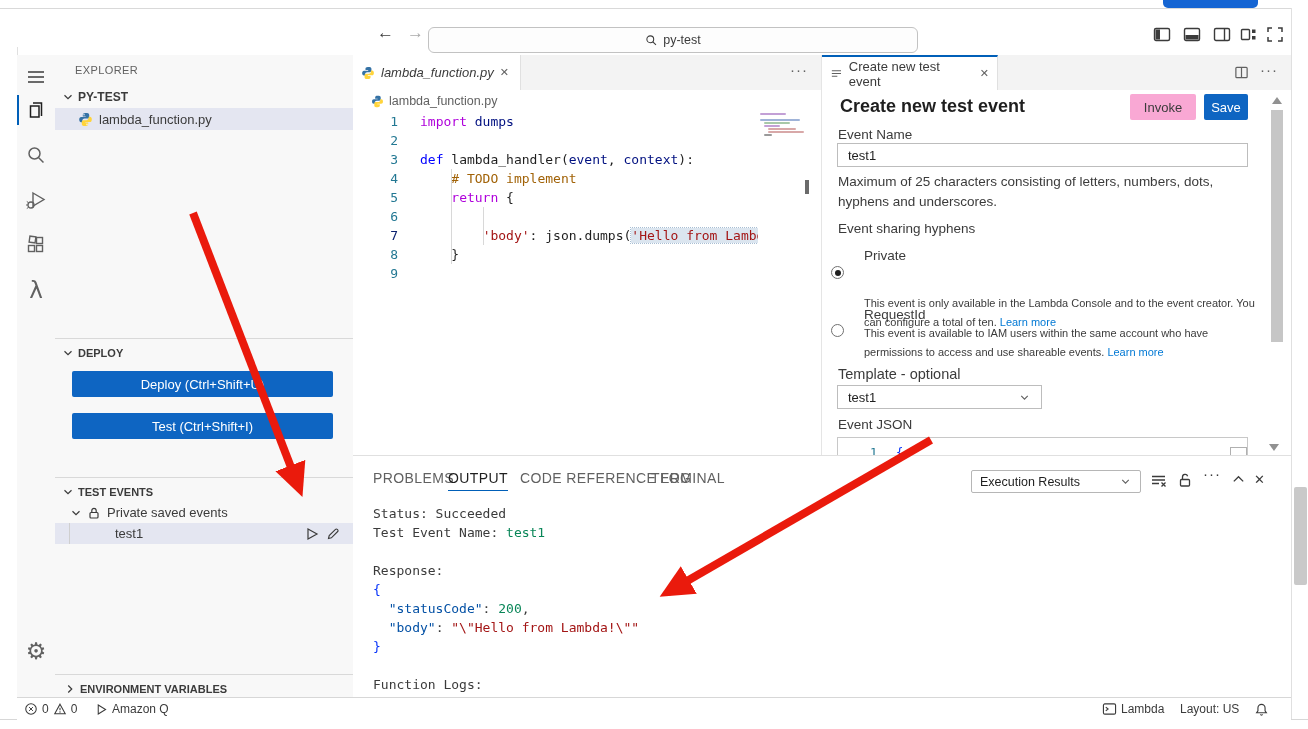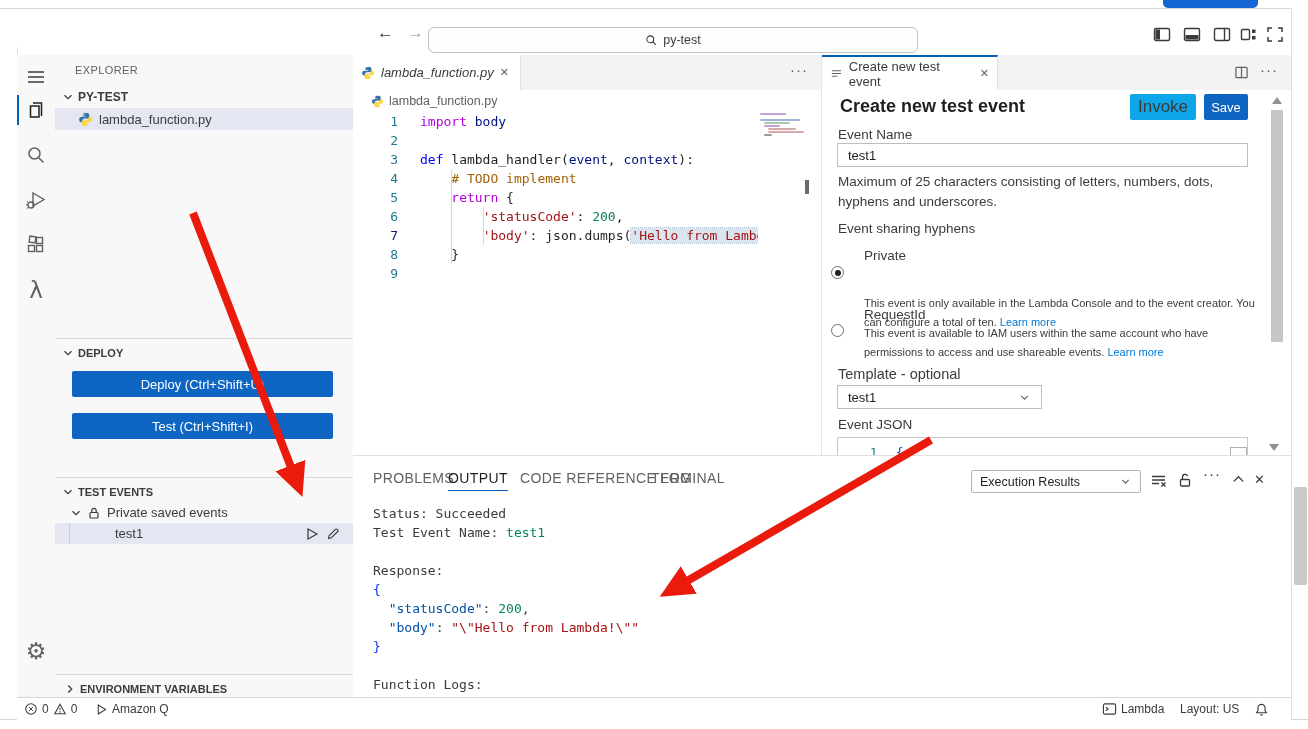--- a/index.html
+++ b/index.html
@@ -54,21 +54,21 @@
   .mmrow{height:2px;margin:1px 0 1px 2px;border-radius:1px;}
 
   
   .tabbar2{position:absolute;left:822px;top:55px;width:469px;height:35px;background:#f3f3f3;}
   .tab2{position:absolute;left:0;top:0;width:176px;height:35px;background:#fff;border-top:2px solid #005fb8;border-right:1px solid #e0e0e0;
         display:flex;align-items:center;gap:6px;padding:0 8px;box-sizing:border-box;font-size:13px;color:#3b3b3b;}
   .rp{position:absolute;left:822px;top:90px;width:444px;height:365px;background:#fff;z-index:1;}
   .rp-label{position:absolute;font-size:13.5px;color:#3b3b3b;}
   .rp-input{position:absolute;height:24px;border:1px solid #bdbdbd;background:#fff;font-size:13px;color:#1f1f1f;
             font-family:"Liberation Sans",sans-serif;padding:0 10px;box-sizing:border-box;}
-  .gr-btn{background:#0ea5e9;border:none;color:#3b3b3b;font-size:17px;font-family:"Liberation Sans",sans-serif;border-radius:2px;}
+  .gr-btn{background:#f9a8d4;border:none;color:#3b3b3b;font-size:13px;font-family:"Liberation Sans",sans-serif;border-radius:2px;}
   .bl-btn{background:#0e65c2;border:none;color:#fff;font-size:13px;font-family:"Liberation Sans",sans-serif;border-radius:2px;}
   .radio{position:absolute;width:13px;height:13px;border:1px solid #707070;border-radius:50%;background:#fff;box-sizing:border-box;}
   .radio.sel::after{content:"";position:absolute;left:2.5px;top:2.5px;width:6px;height:6px;border-radius:50%;background:#1f1f1f;}
   .desc{position:absolute;width:400px;font-size:11px;line-height:19px;color:#3b3b3b;}
   .lnk{color:#0078d4;text-decoration:none;}
   .ddown{position:absolute;height:24px;border:1px solid #bdbdbd;background:#fff;display:flex;align-items:center;
          font-size:13px;color:#1f1f1f;padding:0 10px;box-sizing:border-box;justify-content:space-between;}
   .jsonbox{position:absolute;left:15px;top:347px;width:411px;height:40px;border:1px solid #c8c8c8;box-sizing:border-box;}
   .scrollthumb{position:absolute;background:#c6c6c6;}
   .tri-up{width:0;height:0;border-left:5px solid transparent;border-right:5px solid transparent;border-bottom:7px solid #919191;position:absolute;}
@@ -273,41 +273,40 @@
         <path fill="#FFD43B" d="M7.6 14c1.8 0 2.6-.8 2.6-2v-1.4H7.3V10h4.5c1.2 0 2-1 2-2.6S13.1 4.8 11.8 4.8h-1.2v1.3c0 1.2-1 2.1-2.2 2.1H5.5c-1 0-1.7.8-1.7 1.7V12c0 1.1.9 2 2 2h1.8z"></path>
       </svg>
     <span>lambda_function.py</span>
   </div>
 
   <div class="codearea mono">
     <div class="iguide" style="left:98px;top:57px;height:95px;"></div>
     <div class="iguide" style="left:130px;top:95px;height:38px;"></div>
     <div class="cl">
         <span class="ln">1</span>
-        <span class="lc"><span class="e-k">import</span><span class="e-p"> </span><span class="e-m">body</span></span>
+        <span class="lc"><span class="e-k">import</span><span class="e-p"> </span><span class="e-m">dumps</span></span>
       </div>
     <div class="cl">
         <span class="ln">2</span>
         <span class="lc"></span>
       </div>
     <div class="cl">
         <span class="ln">3</span>
         <span class="lc"><span class="e-d">def</span><span class="e-p"> </span><span class="e-f">lambda_handler</span><span class="e-p">(</span><span class="e-m">event</span><span class="e-p">, </span><span class="e-m">context</span><span class="e-p">):</span></span>
       </div>
     <div class="cl">
         <span class="ln">4</span>
         <span class="lc"><span class="e-p">    </span><span class="e-c"># TODO implement</span></span>
       </div>
     <div class="cl">
         <span class="ln">5</span>
         <span class="lc"><span class="e-p">    </span><span class="e-k">return</span><span class="e-p"> {</span></span>
       </div>
     <div class="cl">
         <span class="ln">6</span>
-        <span class="lc"><span class="e-p">        </span><span class="e-s">'statusCode'</span><span class="e-p">: </span><span class="e-n">200</span><span class="e-p">,</span></span>
       </div>
     <div class="cl cur">
         <span class="ln">7</span>
         <span class="lc"><span class="e-p">        </span><span class="e-s">'body'</span><span class="e-p">: </span><span class="e-p">json.dumps(</span><span class="e-s e-sel">'Hello from Lambda!')</span></span>
       </div>
     <div class="cl">
         <span class="ln">8</span>
         <span class="lc"><span class="e-p">    </span><span class="e-p">}</span></span>
       </div>
     <div class="cl">

